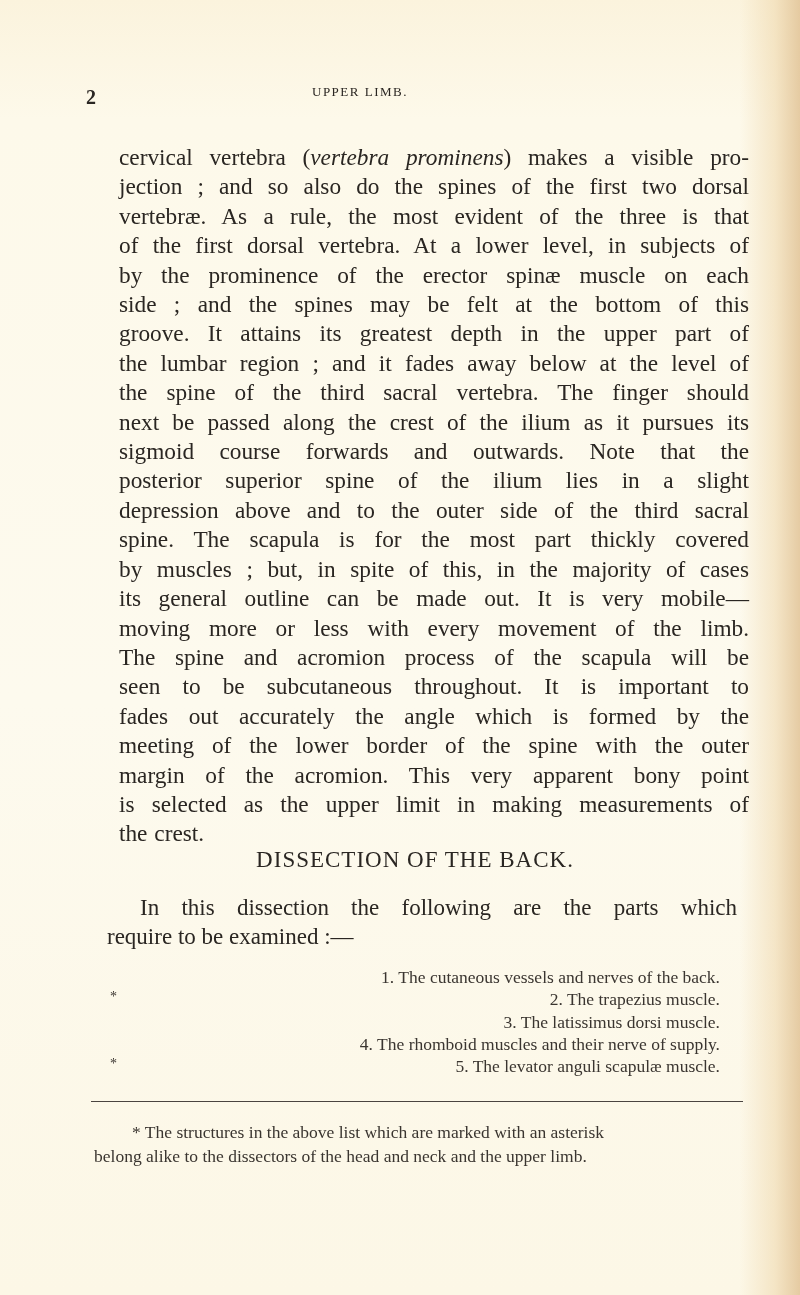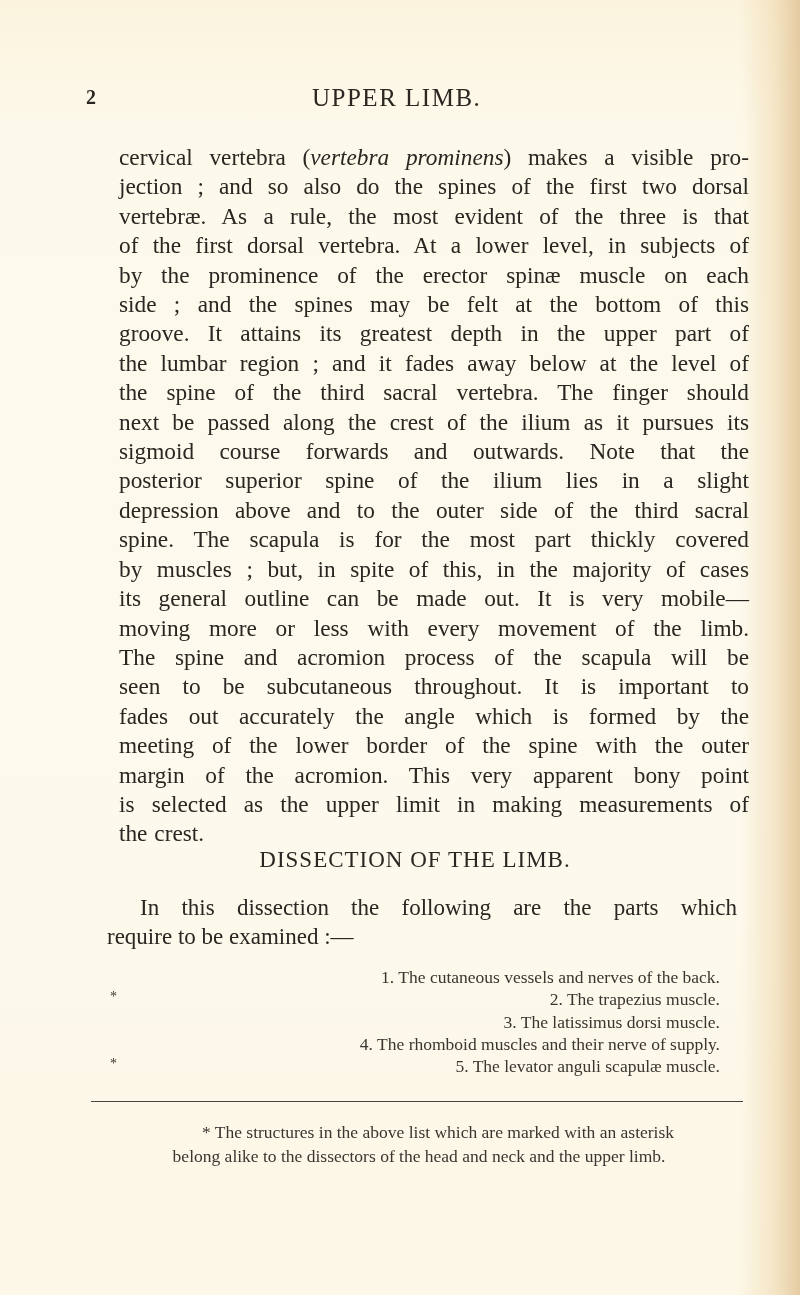--- a/index.html
+++ b/index.html
@@ -34,21 +34,21 @@
       left: 0;
       top: 4px;
       font-size: 20px;
       font-weight: bold;
       letter-spacing: 0.5px;
     }
     .header-title {
       position: absolute;
       left: 226px;
       top: 2px;
-      font-size: 25px;
+      font-size: 13px;
       letter-spacing: 1.5px;
       font-family: "Liberation Serif", "DejaVu Serif", serif;
     }
     .body-text {
       position: absolute;
       top: 131px;
       left: 107px;
       width: 630px;
       font-size: 23.3px;
       line-height: 29.4px;
@@ -135,21 +135,20 @@
       border-top: 1.5px solid #4a4440;
     }
     .footnote {
       position: absolute;
       top: 1120px;
       left: 94px;
       width: 650px;
       font-size: 17.5px;
       line-height: 24px;
       color: #3a3530;
-      text-align: center;
     }
     .footnote .line {
       display: block;
       white-space: nowrap;
     }
     .footnote .line.first {
       padding-left: 38px;
     }
   </style>
 </head>
@@ -182,21 +181,21 @@
   <span class="line">moving more or less with every movement of the limb.</span>
   <span class="line">The spine and acromion process of the scapula will be</span>
   <span class="line">seen to be subcutaneous throughout.  It is important to</span>
   <span class="line">fades out accurately the angle which is formed by the</span>
   <span class="line">meeting of the lower border of the spine with the outer</span>
   <span class="line">margin of the acromion.  This very apparent bony point</span>
   <span class="line">is selected as the upper limit in making measurements of</span>
   <span class="line last">the crest.</span>
 </div>
 
-<div class="section-heading">DISSECTION OF THE LIMB.</div>
+<div class="section-heading">DISSECTION OF THE BACK.</div>
 
 <div class="intro">
   <span class="line first">In this dissection the following are the parts which</span>
   <span class="line">require to be examined :—</span>
 </div>
 
 <ul class="list">
   <li class="list-item">
     <span class="asterisk"></span>
     <span class="num">1.</span>

